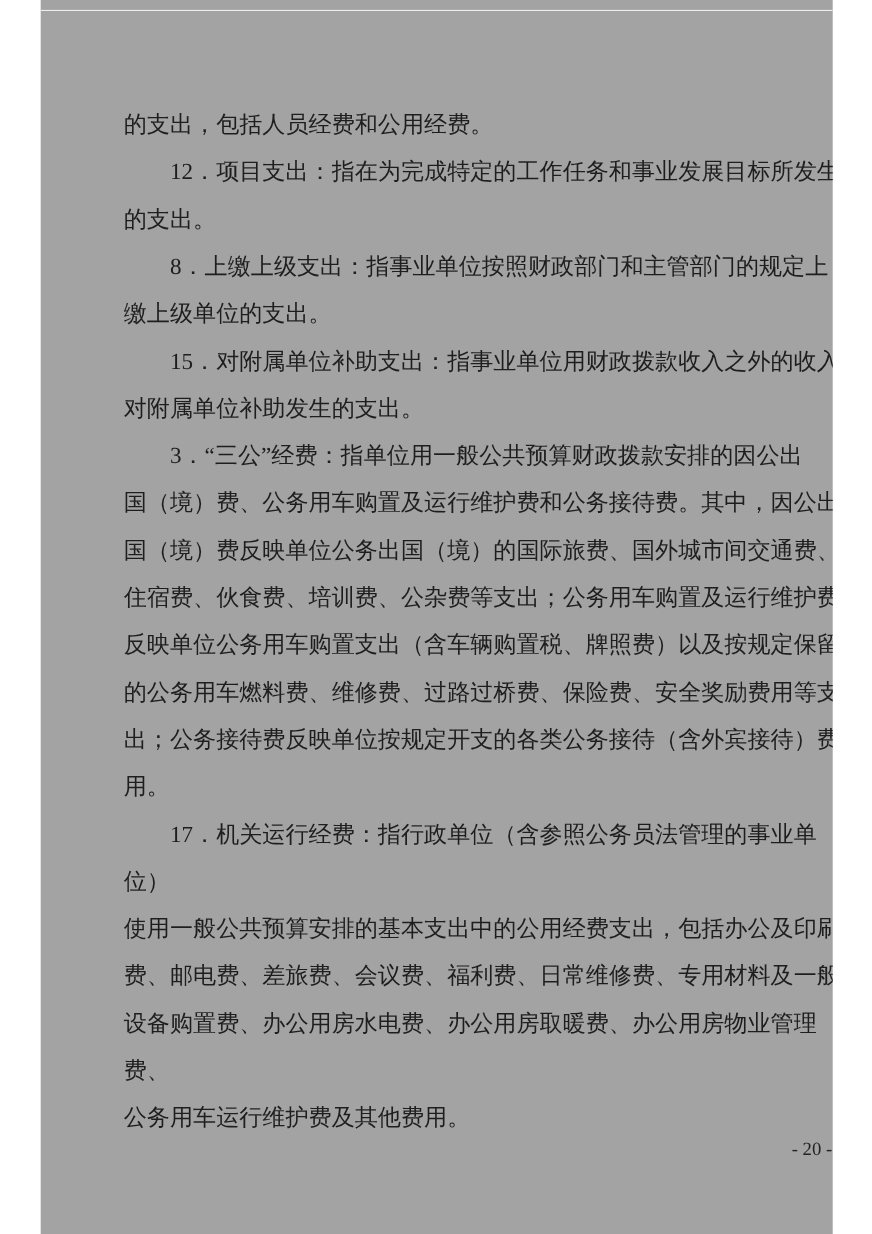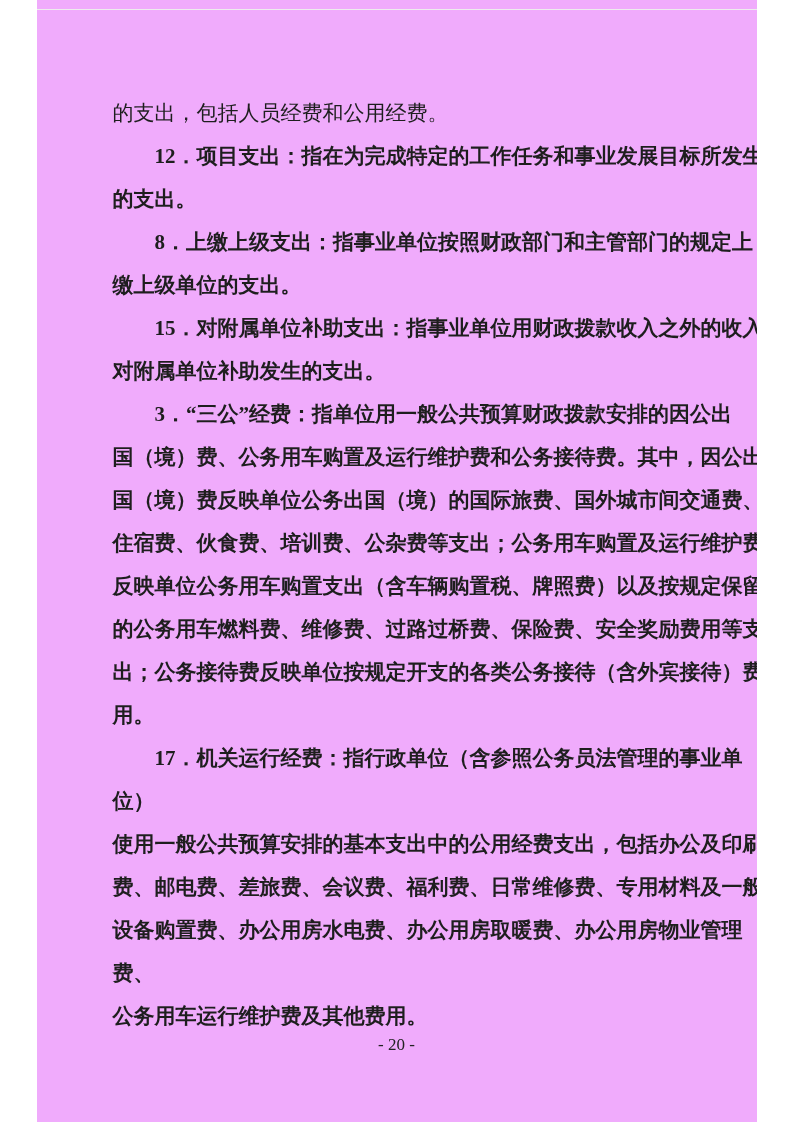--- a/index.html
+++ b/index.html
@@ -5,21 +5,21 @@
   html, body {
     margin: 0;
     padding: 0;
     background: #ffffff;
   }
   .page {
     position: relative;
     width: 720px;
     height: 1122px;
     margin: 0 auto;
-    background: #f0abfc;
+    background: #a3a3a3;
     overflow: hidden;
     font-family: "Liberation Serif", "DejaVu Serif", serif;
     color: #1e1e1e;
   }
   .page-top-edge {
     position: absolute;
     top: 9px;
     left: 0;
     width: 100%;
     height: 1px;
@@ -34,28 +34,27 @@
   p.para {
     margin: 0;
     font-size: 21px;
     line-height: 43px;
     white-space: pre-line;
     letter-spacing: 0;
     text-align: left;
   }
   p.para.indent {
     text-indent: 2em;
-    font-weight: bold;
   }
   .footer {
     position: absolute;
     top: 1033px;
     left: 0;
     width: 100%;
-    text-align: center;
+    text-align: right;
     font-size: 17px;
     line-height: 24px;
     color: #222222;
   }
 </style>
 </head>
 <body>
 
 <div class="page">
   <div class="page-top-edge"></div>

